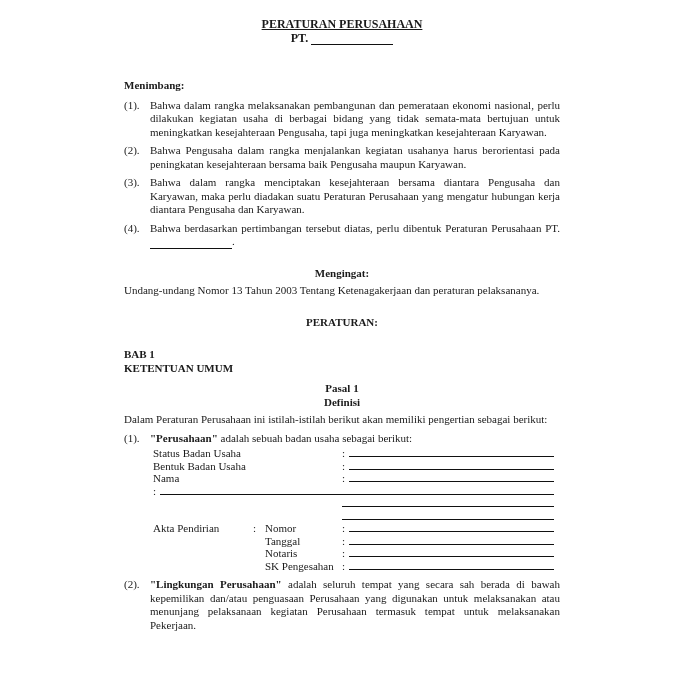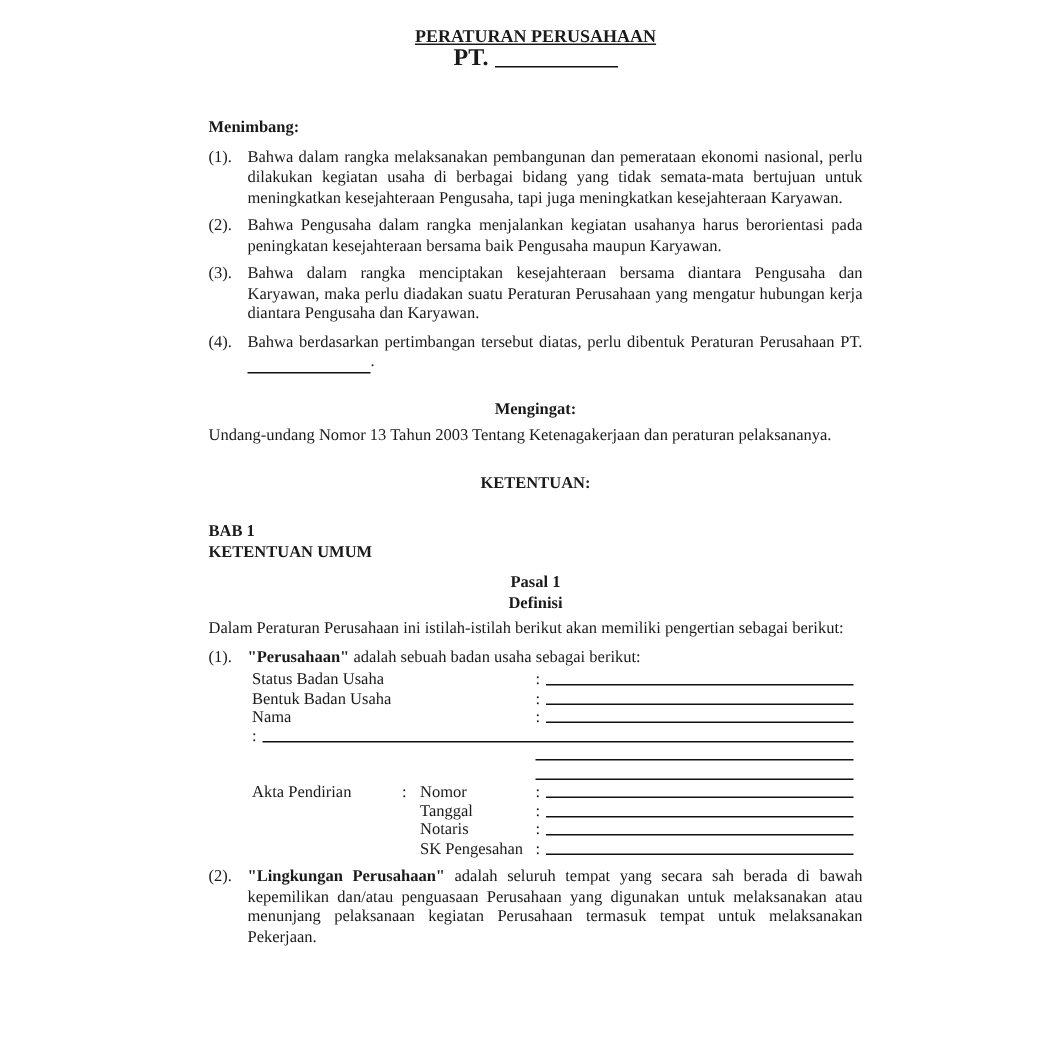--- a/index.html
+++ b/index.html
@@ -1,21 +1,21 @@
 <!DOCTYPE html>
 <html><head>
 <meta charset="utf-8">
 <style>
   html, body { margin:0; padding:0; background:#ffffff; }
   body { width:700px; height:700px; position:relative; overflow:hidden;
          font-family:"Liberation Serif", "DejaVu Serif", serif; color:#1a1a1a; }
-  .page { position:absolute; left:139px; top:18px; width:436px; font-size:11px; line-height:13.5px; }
+  .page { position:absolute; left:124px; top:18px; width:436px; font-size:11px; line-height:13.5px; }
   .center { text-align:center; }
   .title { font-weight:bold; text-decoration:underline; font-size:12px; }
-  .pt-line { font-weight:bold; font-size:16px; }
+  .pt-line { font-weight:bold; font-size:12px; }
   .blank { display:inline-block; border-bottom:1px solid #111; vertical-align:bottom; height:11px; }
   .heading { font-weight:bold; margin-top:22px; margin-bottom:6px; }
   .item { display:flex; margin-bottom:5px; }
   .num { width:26px; flex:none; }
   .txt { flex:1; text-align:justify; }
   p { margin:0; text-align:justify; }
   .memutuskan { font-weight:bold; text-align:center; margin-top:18px; }
   .menetapkan { margin-top:3px; }
   .menetapkan b { font-weight:bold; }
   .bab { font-weight:bold; text-align:left; margin-top:18px; line-height:14px; }
@@ -61,21 +61,21 @@
     <span class="num">(4).</span>
     <span class="txt">
       <span>Bahwa berdasarkan pertimbangan tersebut diatas, perlu dibentuk Peraturan Perusahaan PT.</span>
       <span class="blank" style="width:82px;"></span><span>.</span>
     </span>
   </div>
 
   <div class="heading" style="margin-top:18px;margin-bottom:4px;text-align:center;">Mengingat:</div>
   <p>Undang-undang Nomor 13 Tahun 2003 Tentang Ketenagakerjaan dan peraturan pelaksananya.</p>
 
-  <div class="memutuskan">KETENTUAN:</div>
+  <div class="memutuskan">PERATURAN:</div>
 
   <div class="bab">
     <div>BAB 1</div>
     <div>KETENTUAN UMUM</div>
   </div>
   <div class="pasal">
     <div>Pasal 1</div>
     <div>Definisi</div>
   </div>
 

